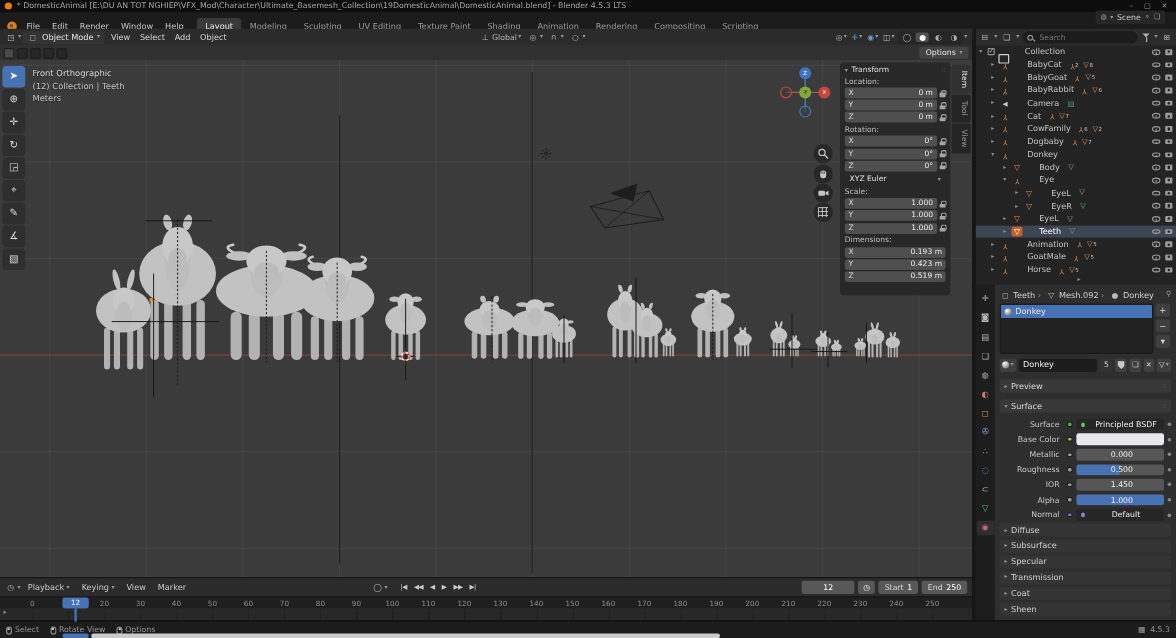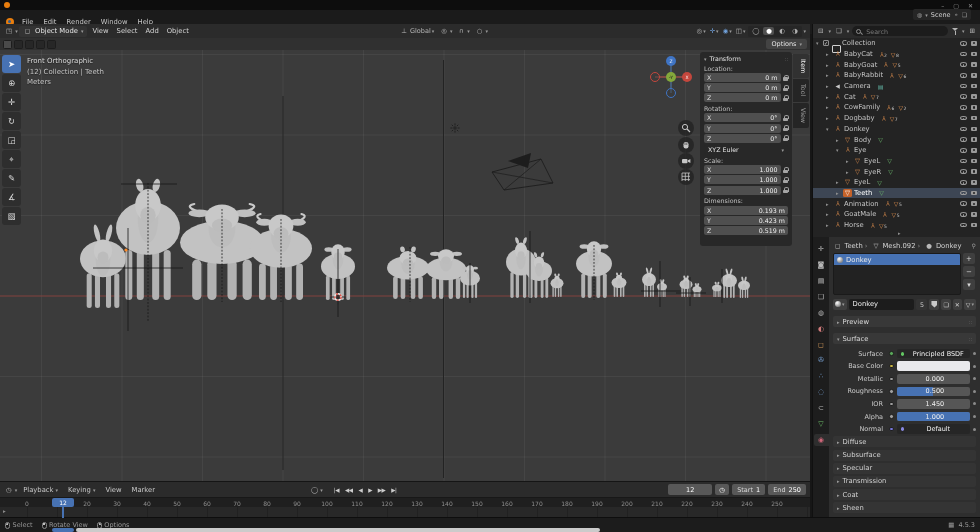--- a/index.html
+++ b/index.html
@@ -93,21 +93,21 @@
   .t-mesh:before{content:"▽";color:#69b36a;}
   .t-mesh-obj:before{content:"▽";color:#dd8d4c;}
   .t-camera-data:before{content:"▤";color:#5fb0a0;}
   .t-camera:before{content:"◀";color:#c9c9c9;font-size:5.5px;}
   .t-collection{position:relative;}
   .t-collection:before{content:"";position:absolute;left:1px;top:2px;width:7px;height:5.5px;border:1px solid #cfcfcf;border-radius:1px;}
   .ol-row.selected .olic.boxed{background:#c4622a;border-radius:1.5px;}
   .ol-row.selected .olic.boxed:before{color:#fff;}
   .check{display:none;width:6px;height:6px;border:1px solid #8f8f8f;border-radius:1px;margin-right:2px;font-size:5px;line-height:5px;text-align:center;color:#cfcfcf;flex:none;}
   .check.visible{display:block;}
-  .ol-label{margin-left:2px;white-space:nowrap;}
+  .ol-label{margin-left:14px;white-space:nowrap;}
   .badges{display:flex;gap:4px;margin-left:7px;align-items:center;}
   .badge{display:flex;align-items:flex-end;font-size:6px;}
   .bcount{font-size:4.5px;color:#c9c9c9;margin-left:0.5px;}
   .ol-right{margin-left:auto;display:flex;gap:4px;align-items:center;}
   .eyeic{width:7px;height:4.6px;border:1px solid #9a9a9a;border-radius:50%;position:relative;}
   .eyeic:after{content:"";position:absolute;left:2px;top:1px;width:1.6px;height:1.6px;border-radius:50%;background:#9a9a9a;}
   .camic{width:6.5px;height:4.6px;background:#9a9a9a;border-radius:1px;position:relative;}
   .camic:after{content:"";position:absolute;left:2px;top:1.2px;width:2.2px;height:2.2px;border-radius:50%;background:#232323;}
 
   
@@ -178,35 +178,48 @@
   .bottom-pill{position:absolute;bottom:0.5px;left:52px;width:22px;height:3.5px;background:#4772b3;border-radius:2px;z-index:3;}
   .bottom-strip{position:absolute;bottom:0.5px;left:76px;width:524px;height:3.5px;background:#cbcbcb;border-radius:2px;z-index:3;}
 </style>
 </head>
 <body>
 
 <div class="screen">
 
   <div class="titlebar">
     <span class="blogo"></span>
+    <span class="titletext">* DomesticAnimal [E:\DU AN TOT NGHIEP\VFX_Mod\Character\Ultimate_Basemesh_Collection\19DomesticAnimal\DomesticAnimal.blend] - Blender 4.5.3 LTS</span>
     <span class="winctl">
         <span>–</span>
         <span>▢</span>
         <span>✕</span>
       </span>
   </div>
 
   <div class="menubar">
     <span class="blogo2"></span>
     <span class="menus">
         <span class="menu">File</span>
         <span class="menu">Edit</span>
         <span class="menu">Render</span>
         <span class="menu">Window</span>
         <span class="menu">Help</span>
+      </span>
+    <span class="workspaces">
+        <span class="ws active">Layout</span>
+        <span class="ws">Modeling</span>
+        <span class="ws">Sculpting</span>
+        <span class="ws">UV Editing</span>
+        <span class="ws">Texture Paint</span>
+        <span class="ws">Shading</span>
+        <span class="ws">Animation</span>
+        <span class="ws">Rendering</span>
+        <span class="ws">Compositing</span>
+        <span class="ws">Scripting</span>
       </span>
     <span class="topright">
       <span class="widget">
           <span class="wic">◍</span>
           <span class="caret">▾</span>
           <span>Scene</span>
           <span class="wic">⚬</span>
           <span class="wic">❏</span>
         </span>
       <span class="widget">

